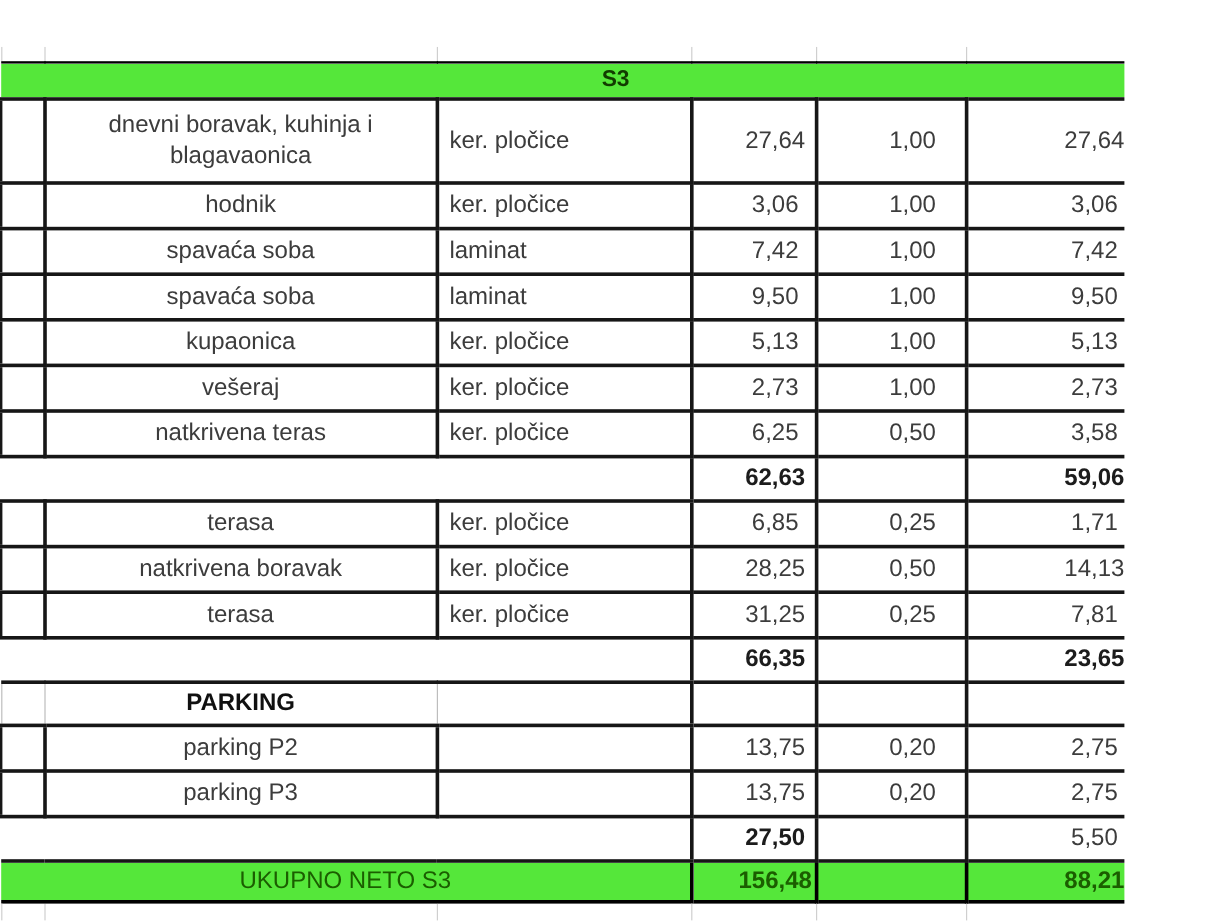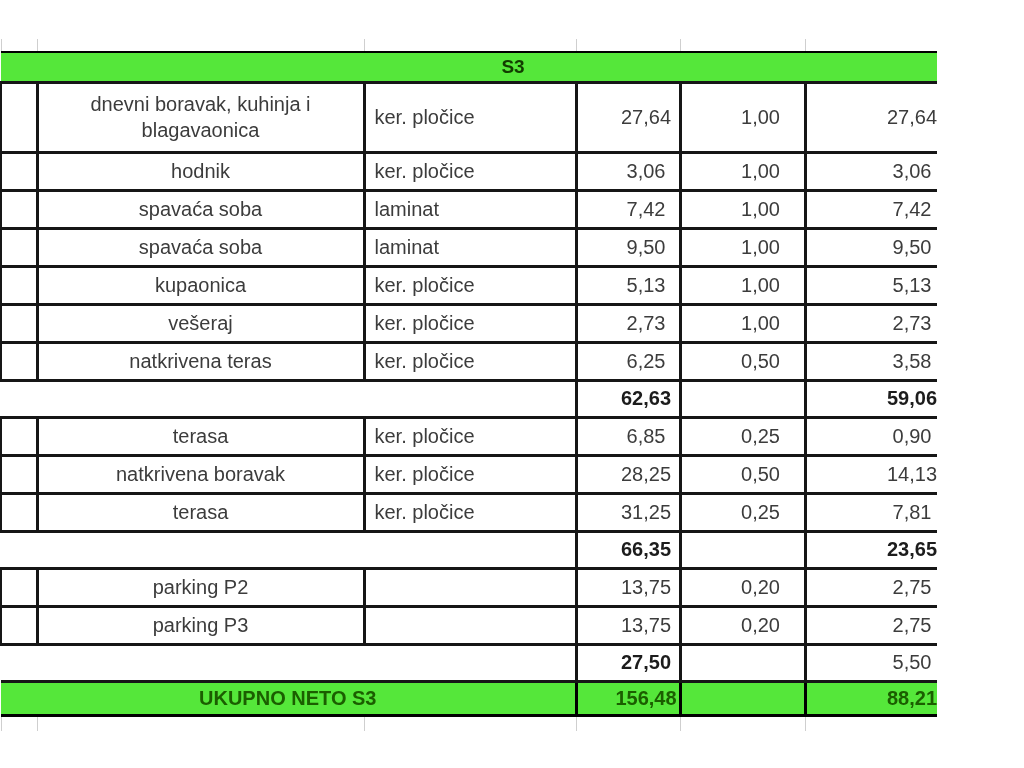--- a/index.html
+++ b/index.html
@@ -39,21 +39,21 @@
   
   tr.r-section{height:36px;}
   .r-section td{border-top:3px solid var(--grid);border-bottom:3px solid var(--grid);}
   .r-section td.sl,.r-section td.nm,.r-section td.mt{border-left:1px solid var(--lightgrid);border-right:1px solid var(--lightgrid);}
   .r-section td.num,.r-section td.un{border-left:3px solid var(--grid);border-right:3px solid var(--grid);}
   td.sectionlbl{font-weight:bold;color:#101010;text-align:center;}
 
   
   tr.r-total{height:34px;}
   .r-total td{background:var(--green);border-top:3px solid #000;border-bottom:3px solid #000;}
-  td.totlabel{text-align:center;font-weight:bold;font-size:20px;color:var(--dkgreen);border-left:none;border-right:none;}
+  td.totlabel{text-align:center;font-weight:normal;font-size:20px;color:var(--dkgreen);border-left:none;border-right:none;}
   .r-total td.num,.r-total td.un{border-left:3px solid #000;border-right:3px solid #000;font-weight:bold;color:var(--dkgreen);}
 
   
   .wm{position:absolute;pointer-events:none;font-weight:bold;user-select:none;}
   .wm-dux{left:332px;top:272px;font-size:150px;letter-spacing:26px;
     color:rgba(215,215,215,0.22);-webkit-text-stroke:4px rgba(170,170,170,0.45);}
   .wm-estate{left:404px;top:432px;font-size:27px;letter-spacing:11px;color:rgba(178,178,178,0.55);}
 </style>
 </head>
 <body>
@@ -151,21 +151,21 @@
           <td class="num"></td>
           <td class="num bold">59,06</td>
           <td class="un">m²</td>
         </tr>
         <tr class="r-data">
           <td class="sl"></td>
           <td class="nm">terasa</td>
           <td class="mt">ker. pločice</td>
           <td class="num">6,85</td>
           <td class="num">0,25</td>
-          <td class="num">0,90</td>
+          <td class="num">1,71</td>
           <td class="un">m²</td>
         </tr>
         <tr class="r-data">
           <td class="sl"></td>
           <td class="nm">natkrivena boravak</td>
           <td class="mt">ker. pločice</td>
           <td class="num">28,25</td>
           <td class="num">0,50</td>
           <td class="num">14,13</td>
           <td class="un">m²</td>
@@ -178,20 +178,29 @@
           <td class="num">0,25</td>
           <td class="num">7,81</td>
           <td class="un">m²</td>
         </tr>
         <tr class="r-subtotal">
           <td class="subleft" colspan="3"></td>
           <td class="num bold">66,35</td>
           <td class="num"></td>
           <td class="num bold">23,65</td>
           <td class="un">m²</td>
+        </tr>
+        <tr class="r-section">
+          <td class="sl"></td>
+          <td class="nm sectionlbl">PARKING</td>
+          <td class="mt"></td>
+          <td class="num"></td>
+          <td class="num"></td>
+          <td class="num"></td>
+          <td class="un"></td>
         </tr>
         <tr class="r-data">
           <td class="sl"></td>
           <td class="nm">parking P2</td>
           <td class="mt"></td>
           <td class="num">13,75</td>
           <td class="num">0,20</td>
           <td class="num">2,75</td>
           <td class="un">m²</td>
         </tr>

